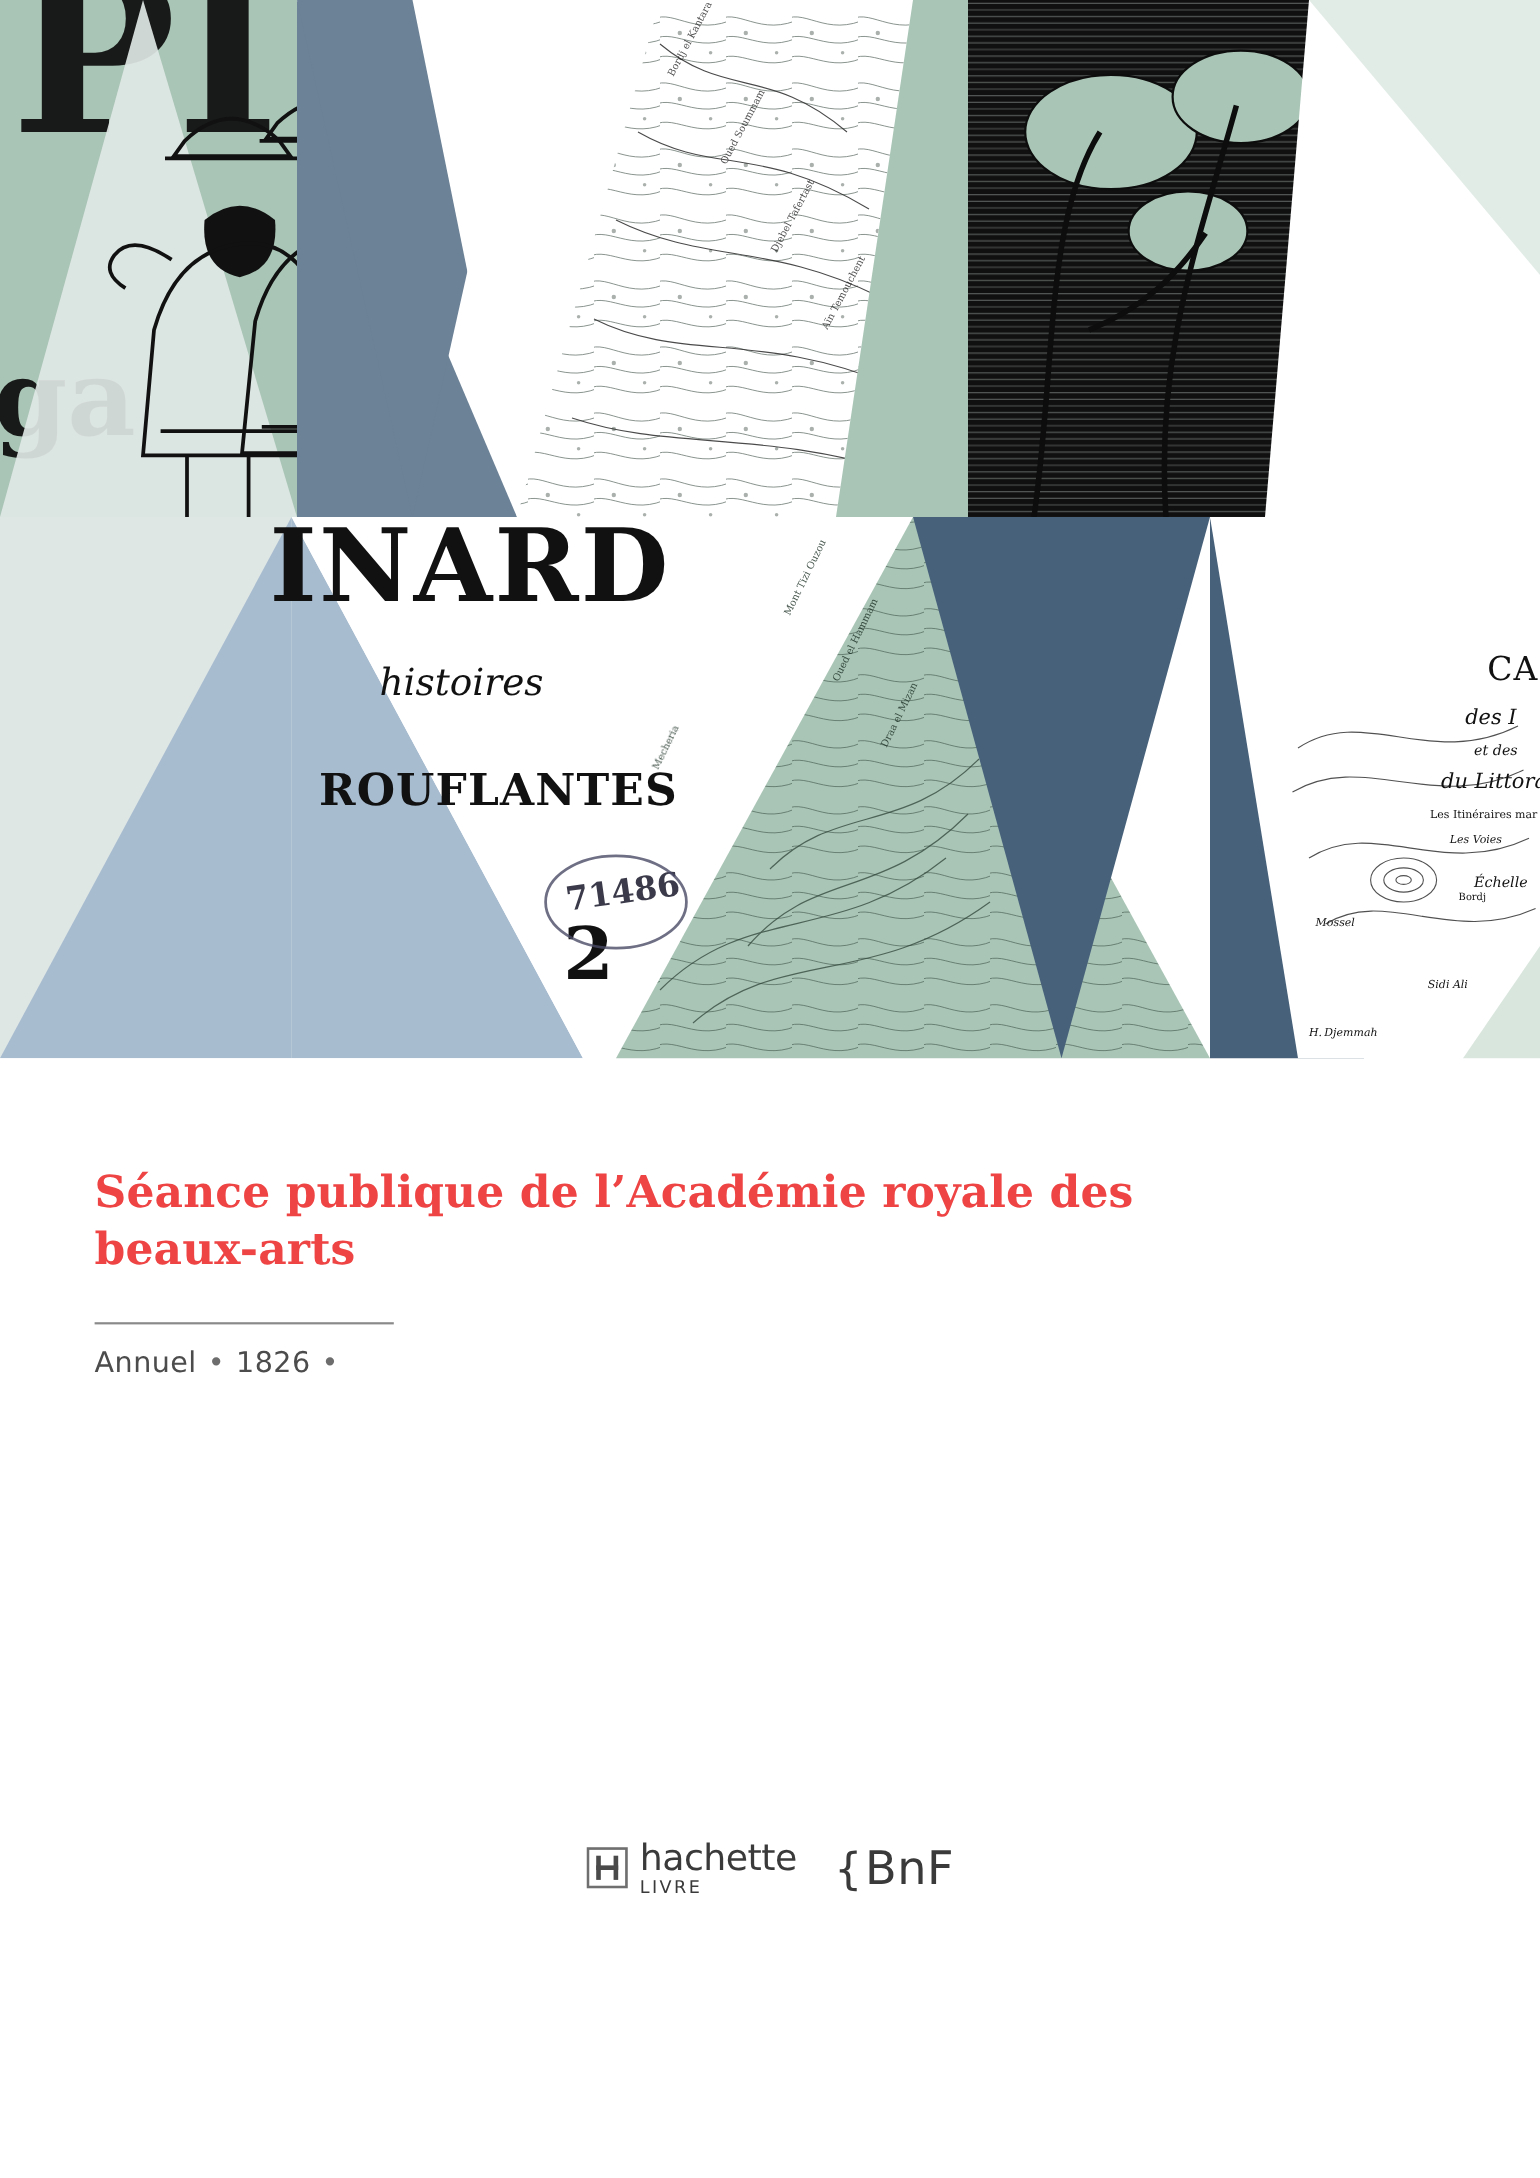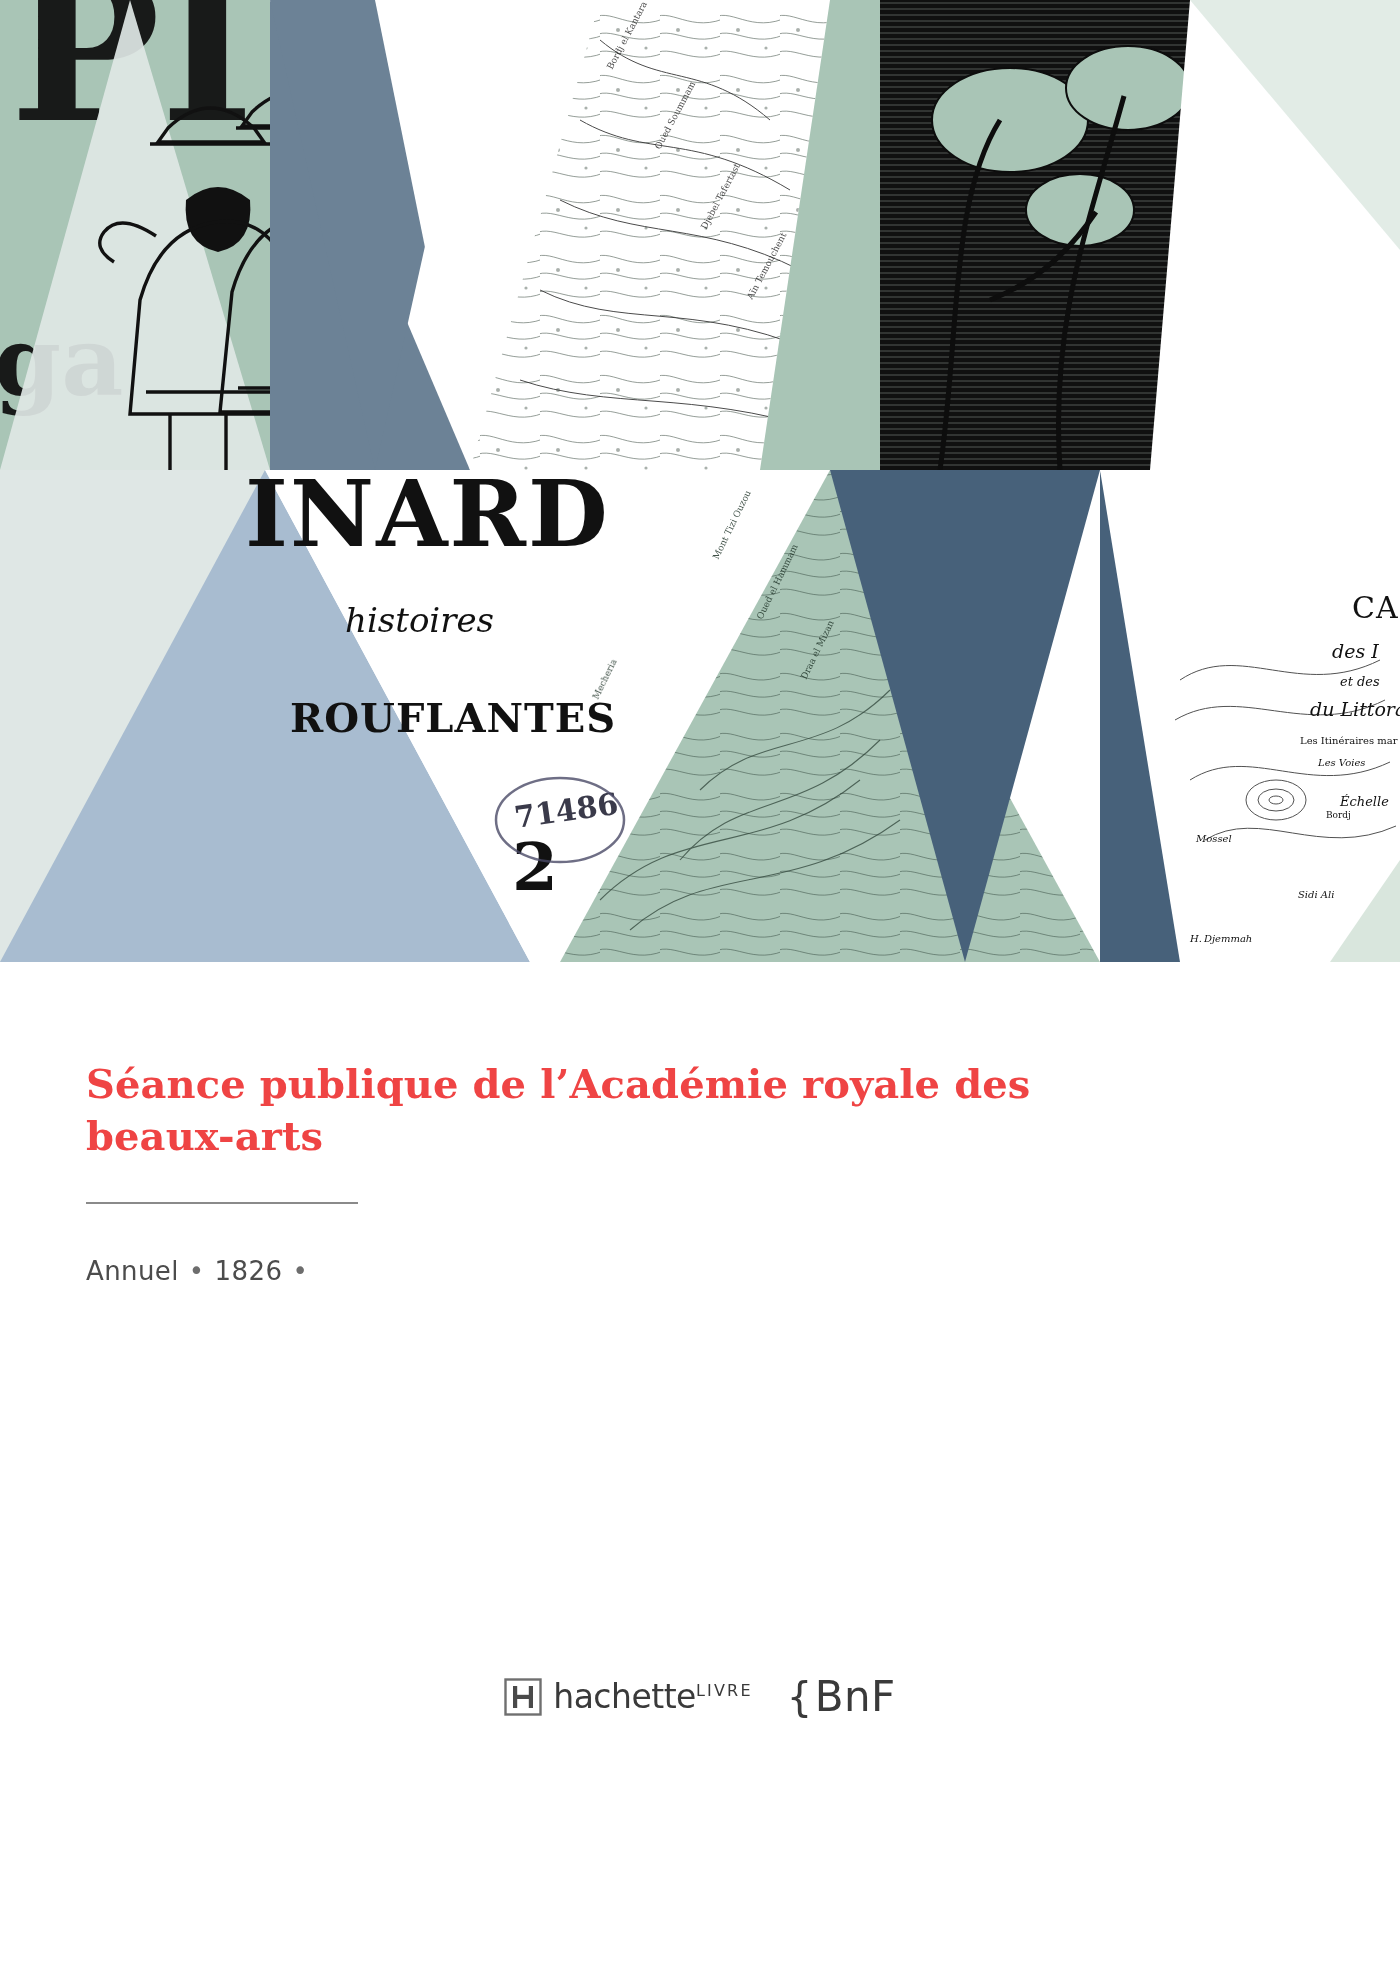--- a/index.html
+++ b/index.html
@@ -56,21 +56,21 @@
     margin: 0;
     max-width: 1090px;
   }
   .rule {
     margin-top: 40px;
     width: 272px;
     height: 2px;
     background: #8a8a8a;
   }
   .subtitle {
-    margin-top: 52px;
+    margin-top: 20px;
     font-family: "DejaVu Sans", sans-serif;
     font-size: 26px;
     color: #4c4c4c;
     letter-spacing: 0.4px;
   }
   .subtitle .sep {
     display: inline-block;
     margin: 0 10px;
     color: #6d6d6d;
   }
@@ -91,21 +91,21 @@
     align-items: center;
     gap: 11px;
   }
   .hachette-mark {
     width: 38px;
     height: 38px;
     position: relative;
   }
   .hachette-wordmark {
     display: flex;
-    flex-direction: row;
+    flex-direction: column;
     line-height: 1;
   }
   .hachette-wordmark .w1 {
     font-family: "DejaVu Sans", sans-serif;
     font-size: 33px;
     color: #3a3a3a;
     letter-spacing: -0.5px;
   }
   .hachette-wordmark .w2 {
     font-family: "DejaVu Sans", sans-serif;

